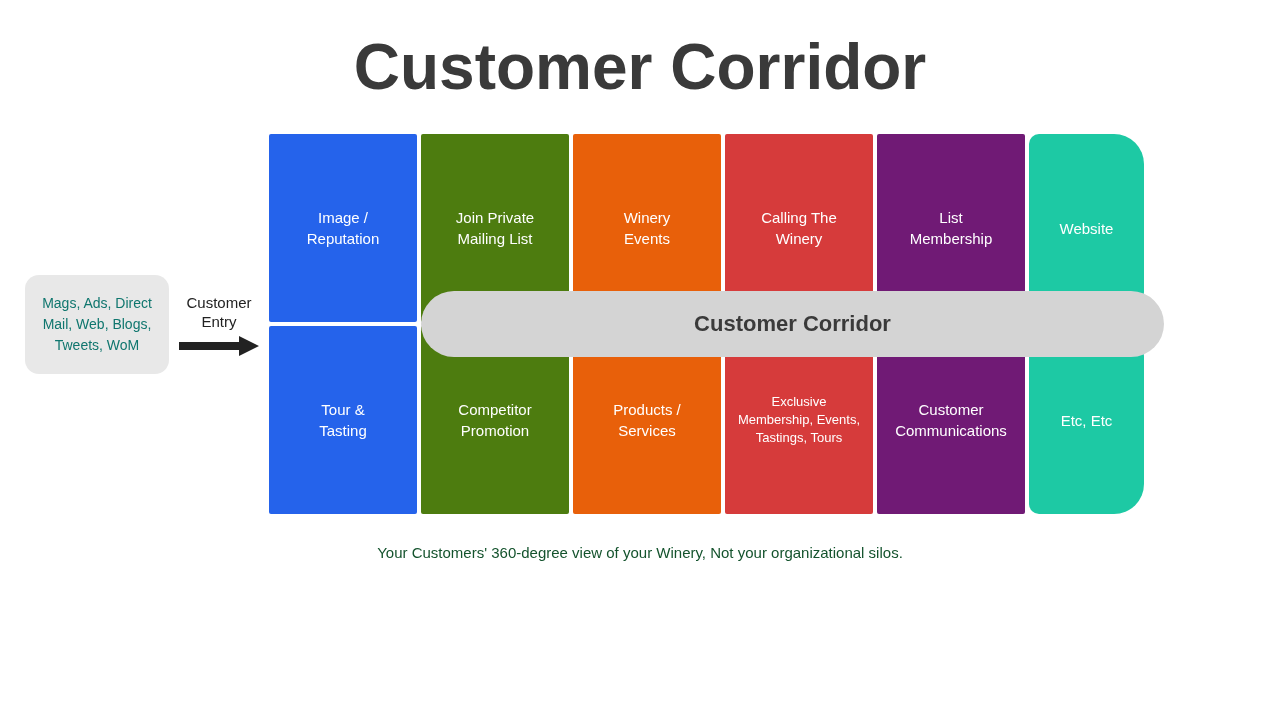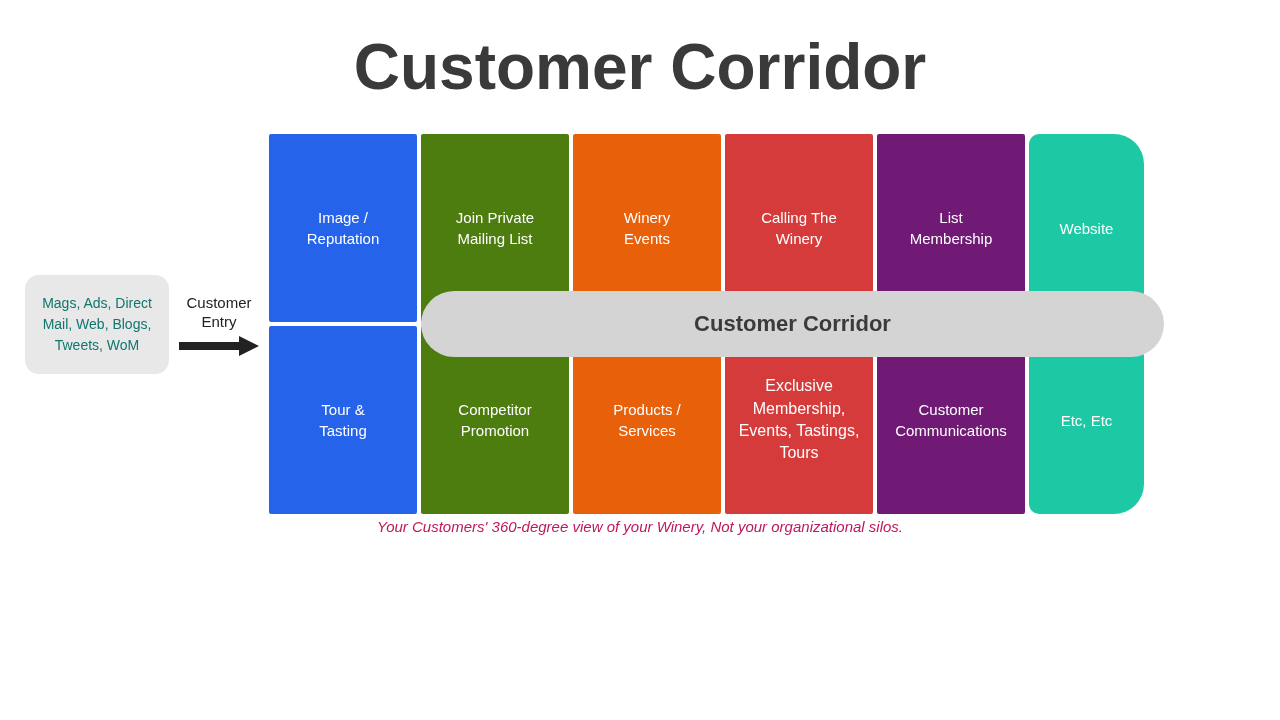--- a/index.html
+++ b/index.html
@@ -121,23 +121,22 @@
       font-weight: 700;
       color: #3a3a3a;
       z-index: 10;
       
       left: 152px;
       width: calc(4 * 148px + 115px + 4 * 4px + 20px);
     }
 
     .footer-text {
       font-size: 15px;
-      color: #be185d;
-      margin-top: 4px;
-      font-style: italic;
+      color: #14532d;
+      margin-top: 30px;
     }
   </style>
 </head>
 <body>
 
 <h1 class="page-title">Customer Corridor</h1>
 
 <div class="diagram-area">
 
   <div class="entry-section">
@@ -159,21 +158,21 @@
       <div class="tile tile-blue">Image /<br>Reputation</div>
       <div class="tile tile-purple">Join Private<br>Mailing List</div>
       <div class="tile tile-orange">Winery<br>Events</div>
       <div class="tile tile-red">Calling The<br>Winery</div>
       <div class="tile tile-green">List<br>Membership</div>
       <div class="tile tile-teal tile-last">Website</div>
 
       <div class="tile tile-blue">Tour &amp;<br>Tasting</div>
       <div class="tile tile-purple">Competitor<br>Promotion</div>
       <div class="tile tile-orange">Products /<br>Services</div>
-      <div class="tile tile-red" style="font-size:16px;">Exclusive Membership, Events, Tastings, Tours</div>
+      <div class="tile tile-red" style="font-size:13px;">Exclusive Membership, Events, Tastings, Tours</div>
       <div class="tile tile-green">Customer<br>Communications</div>
       <div class="tile tile-teal tile-last">Etc, Etc</div>
 
     </div>
 
     <div class="corridor-overlay">
       <span>Customer Corridor</span>
     </div>
   </div>
 

